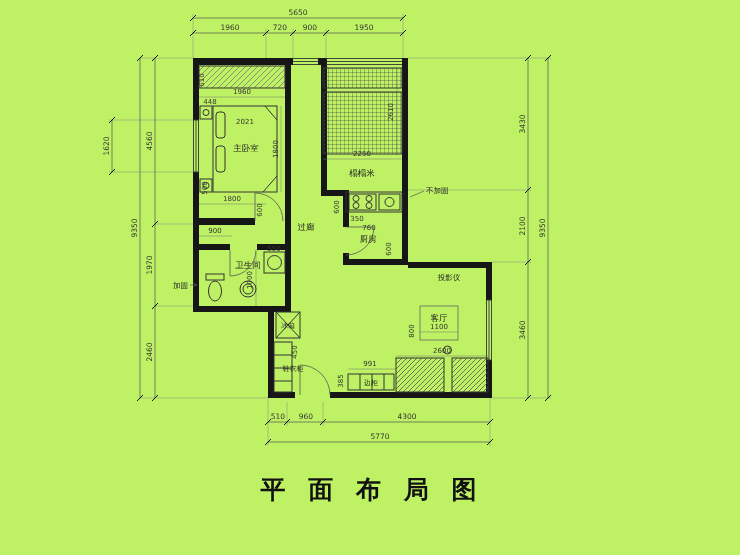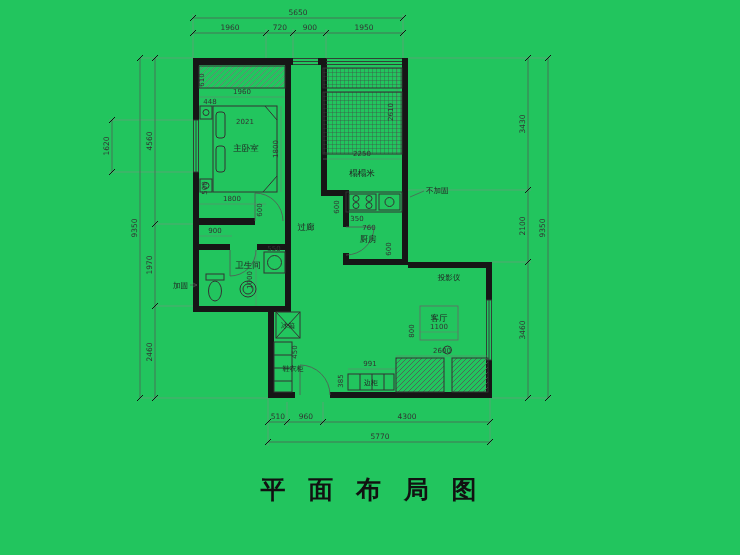--- a/index.html
+++ b/index.html
@@ -1,16 +1,16 @@
 <!DOCTYPE html>
 <html><head>
 <meta charset="utf-8">
 <style>
   html,body{margin:0;padding:0;background:#ffffff;}
-  .page{position:relative;width:740px;height:555px;background:#22c55e;overflow:hidden;}
+  .page{position:relative;width:740px;height:555px;background:#bef264;overflow:hidden;}
   svg{display:block;}
   text{font-family:"DejaVu Sans","Liberation Sans",sans-serif;fill:#333;}
   .dim{font-size:7.5px;}
   .dim-sm{font-size:7px;}
   .room{font-size:8.5px;fill:#222;}
   .room-sm{font-size:7px;fill:#222;}
   .note{font-size:7.5px;fill:#222;}
   .title-text{font-size:25px;font-weight:bold;fill:#111;letter-spacing:7px;}
 </style>
 </head>

